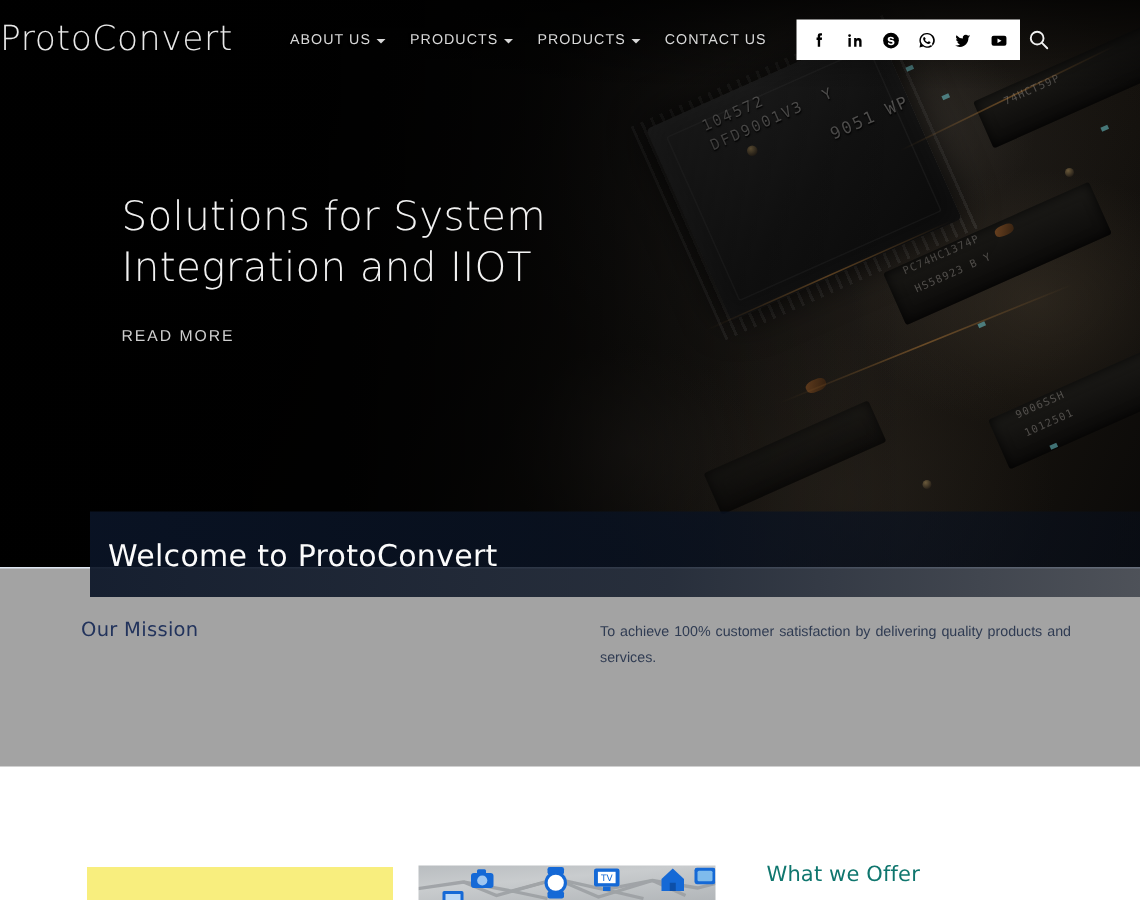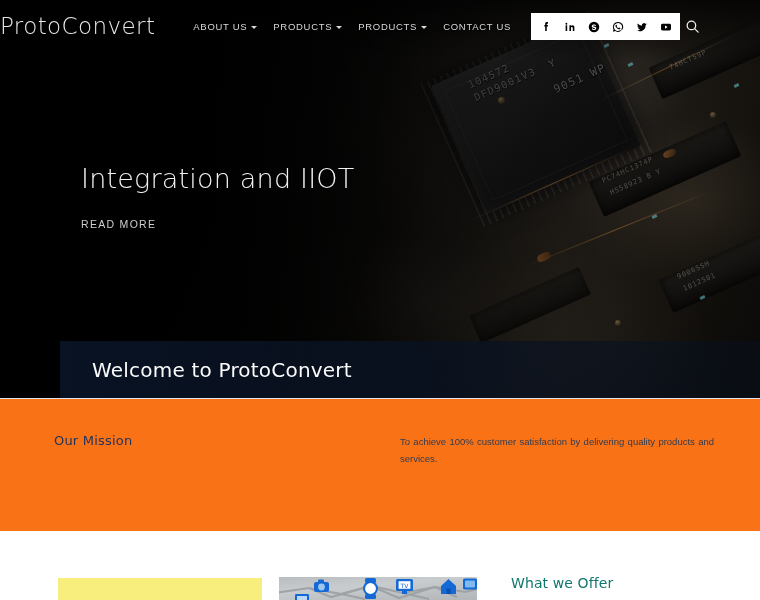--- a/index.html
+++ b/index.html
@@ -197,29 +197,29 @@
     width: 700px; height: 57px;
     background: linear-gradient(90deg, rgba(10,20,38,.92), rgba(9,18,34,.80) 55%, rgba(8,15,28,.55));
     display: flex; align-items: center;
     z-index: 12;
   }
   .welcome-text {
     color: #fbfbfb;
     font-size: 20px;
     font-weight: 400;
     letter-spacing: .2px;
-    margin-left: 32px;
+    margin-left: 12px;
     font-family: "DejaVu Sans", sans-serif;
   }
 
   
   .mv-section {
-    position: absolute; left: 0; top: 398px;
+    position: absolute; left: 0; top: 378px;
     width: 760px; height: 133px;
-    background: #f97316;
+    background: #a3a3a3;
     border-top: 1px solid #dde5f1;
   }
   .mv-inner {
     position: absolute; left: 54px; top: 34px;
     width: 660px;
     display: flex;
     gap: 32px;
   }
   .mv-col { width: 318px; }
   .mv-head {
@@ -304,21 +304,21 @@
       <div class="trace" style="left:470px; top:220px; width:180px; transform: rotate(-24deg);"></div>
       <div class="trace" style="left:520px; top:268px; width:210px; transform: rotate(-22deg);"></div>
       <div class="trace" style="left:600px; top:100px; width:160px; transform: rotate(-26deg);"></div>
     </div>
 
     <div class="hero-scrim"></div>
     <div class="hero-top-scrim"></div>
 
     <div class="hero-text">
       <div class="hero-title">
-        <br>
+        <span>Solutions for System</span><br>
         <span>Integration and IIOT</span>
       </div>
       <div class="read-more">READ MORE</div>
     </div>
 
     <div class="welcome-band">
       <div class="welcome-text">Welcome to ProtoConvert</div>
     </div>
   </div>
 

